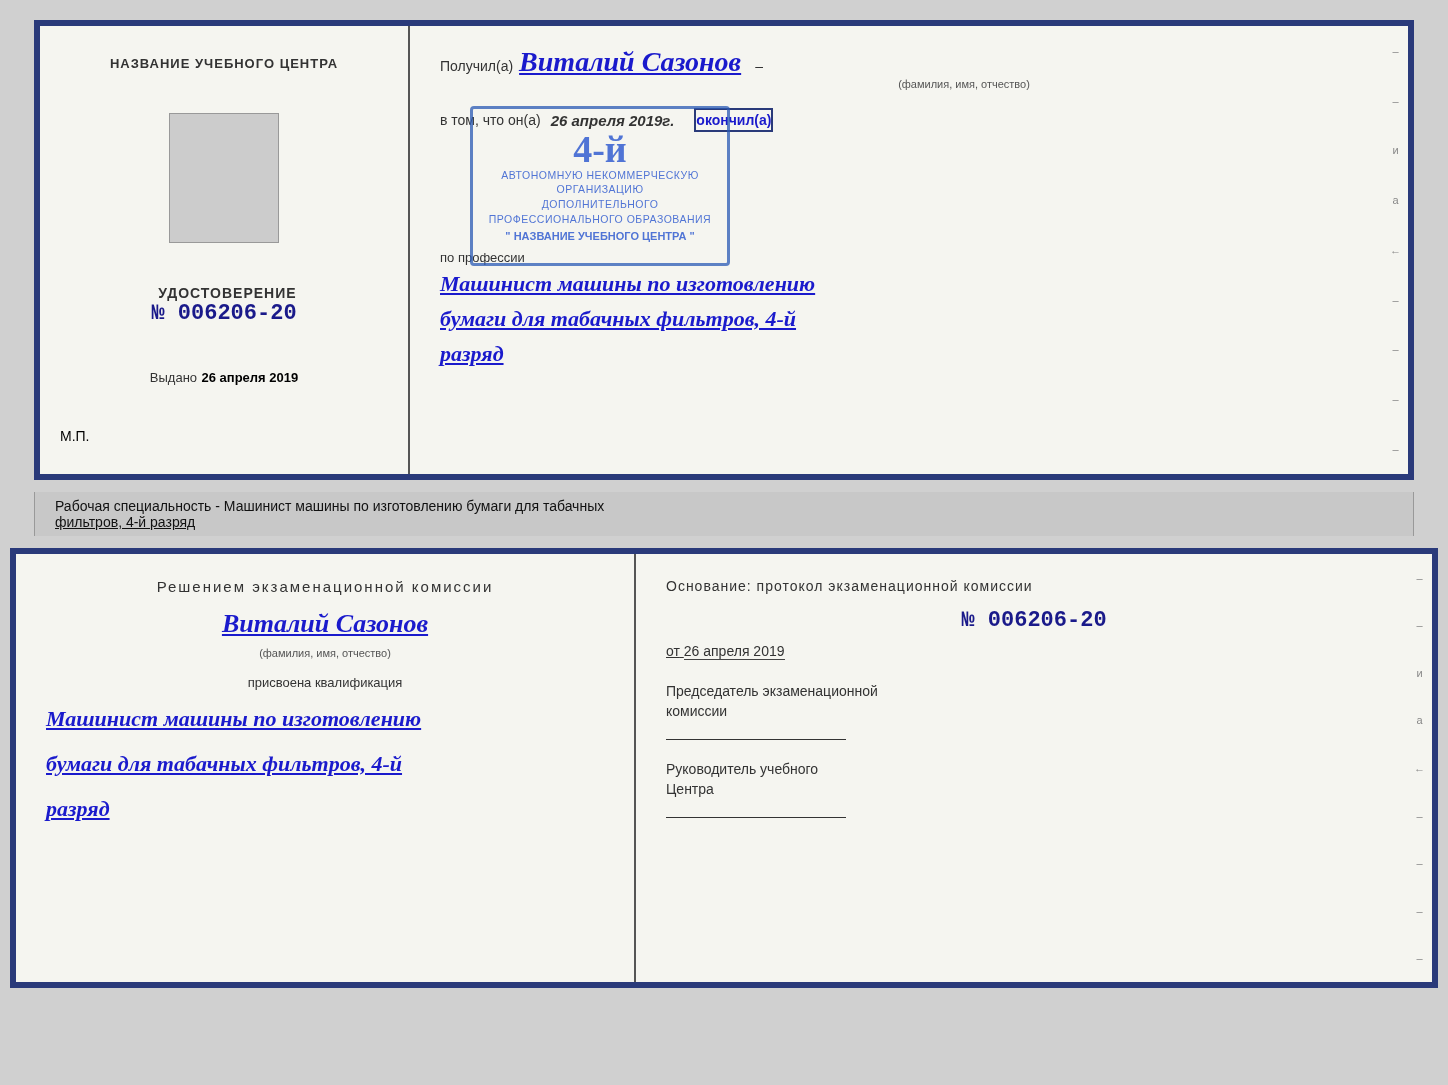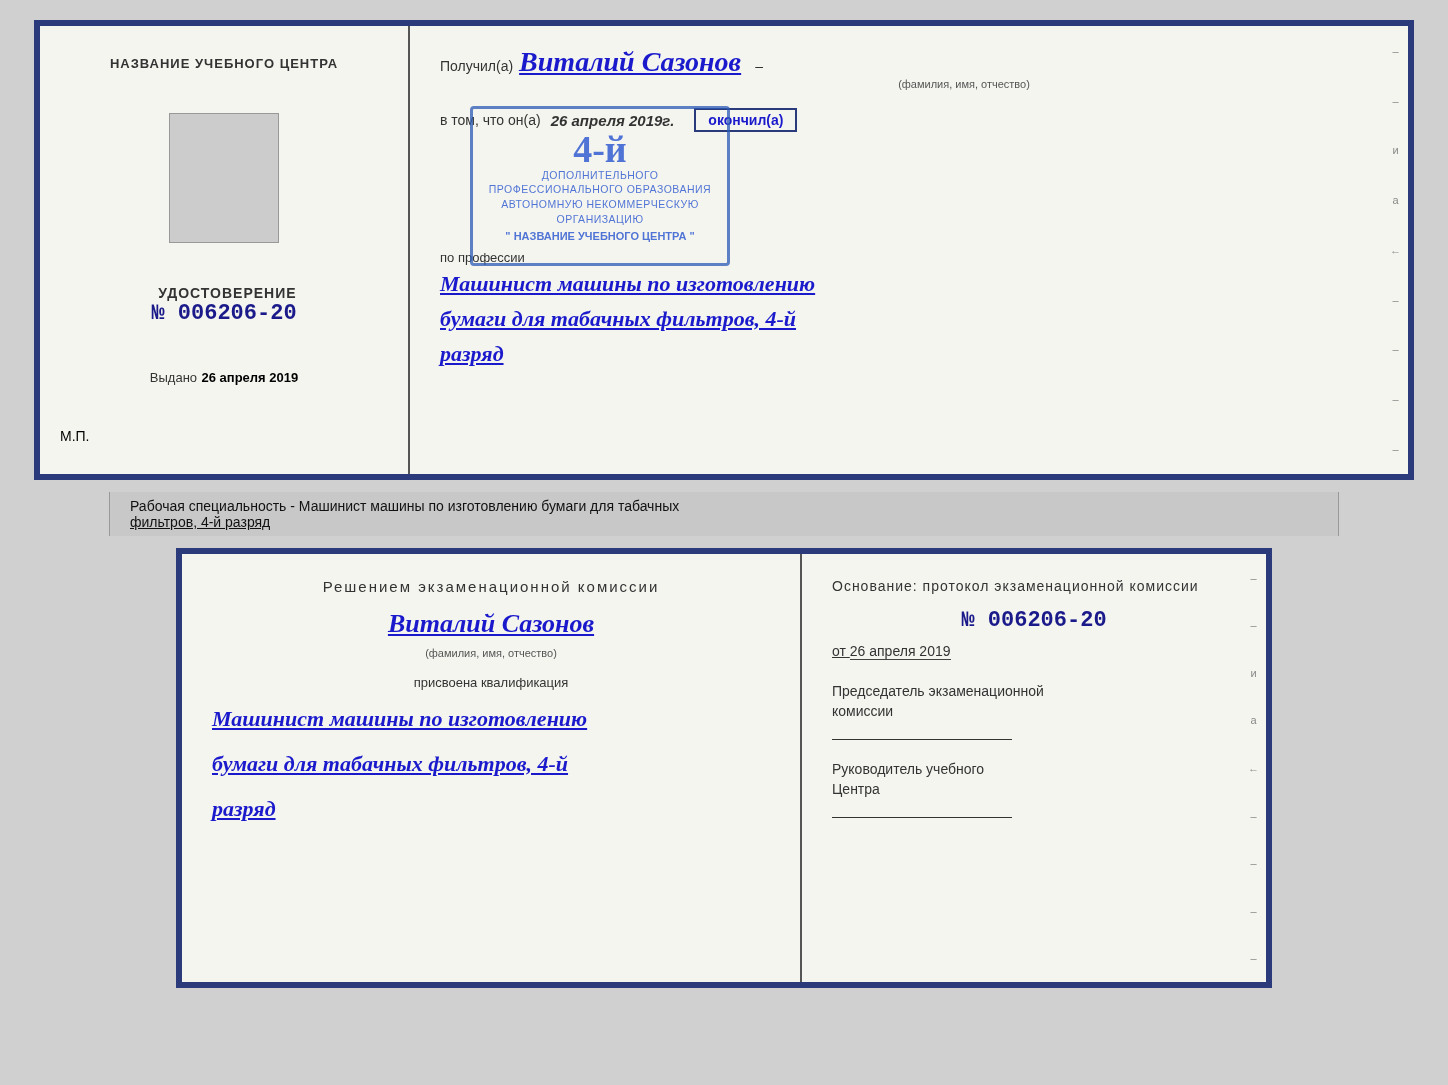--- a/index.html
+++ b/index.html
@@ -141,21 +141,21 @@
     .vtom-date {
       font-size: 15px;
       font-style: italic;
       font-weight: bold;
       color: #333;
     }
 
     .okonchil-box {
       display: inline-block;
       border: 2px solid #2a3a7a;
-      padding: 2px 12px;
+      padding: 2px 0;
       font-size: 14px;
       color: #1a1acc;
       font-weight: bold;
       margin-left: 10px;
     }
 
     .stamp-overlay {
       position: absolute;
       top: 80px;
       left: 60px;
@@ -224,37 +224,37 @@
       display: flex;
       flex-direction: column;
       justify-content: space-around;
       align-items: center;
       font-size: 11px;
       color: #888;
     }
 
     
     .middle-strip {
-      width: 1230px;
+      width: 1380px;
       background: #c8c8c8;
       padding: 6px 20px;
       font-size: 14px;
       color: #111;
       border-left: 1px solid #999;
       border-right: 1px solid #999;
     }
 
     .middle-strip-underline {
       text-decoration: underline;
       color: #111;
     }
 
     
     .bottom-document {
-      width: 1096px;
+      width: 1428px;
       height: 440px;
       background: #f5f5f0;
       border: 6px solid #2a3a7a;
       display: flex;
     }
 
     .bottom-left {
       width: 620px;
       border-right: 2px solid #555;
       padding: 24px 30px;
@@ -420,22 +420,22 @@
       <span class="fio-sub" style="margin-left:110px;">(фамилия, имя, отчество)</span>
 
       <div class="vtom-line" style="display:flex; align-items:center; gap:10px; flex-wrap:wrap;">
         <span>в том, что он(а)</span>
         <span class="vtom-date">26 апреля 2019г.</span>
         <span class="okonchil-box">окончил(а)</span>
       </div>
 
       <div class="stamp-overlay">
         <div class="stamp-num">4-й</div>
+        <div class="stamp-text">АВТОНОМНУЮ НЕКОММЕРЧЕСКУЮ ОРГАНИЗАЦИЮ</div>
         <div class="stamp-text">ДОПОЛНИТЕЛЬНОГО ПРОФЕССИОНАЛЬНОГО ОБРАЗОВАНИЯ</div>
-        <div class="stamp-text">АВТОНОМНУЮ НЕКОММЕРЧЕСКУЮ ОРГАНИЗАЦИЮ</div>
         <div class="stamp-uchebn">" НАЗВАНИЕ УЧЕБНОГО ЦЕНТРА "</div>
       </div>
 
       <div style="margin-top: 118px;">
         <div class="po-professii">по профессии</div>
         <div class="profession-name">Машинист машины по изготовлению</div>
         <div class="profession-name">бумаги для табачных фильтров, 4-й</div>
         <div class="profession-name">разряд</div>
       </div>
 

